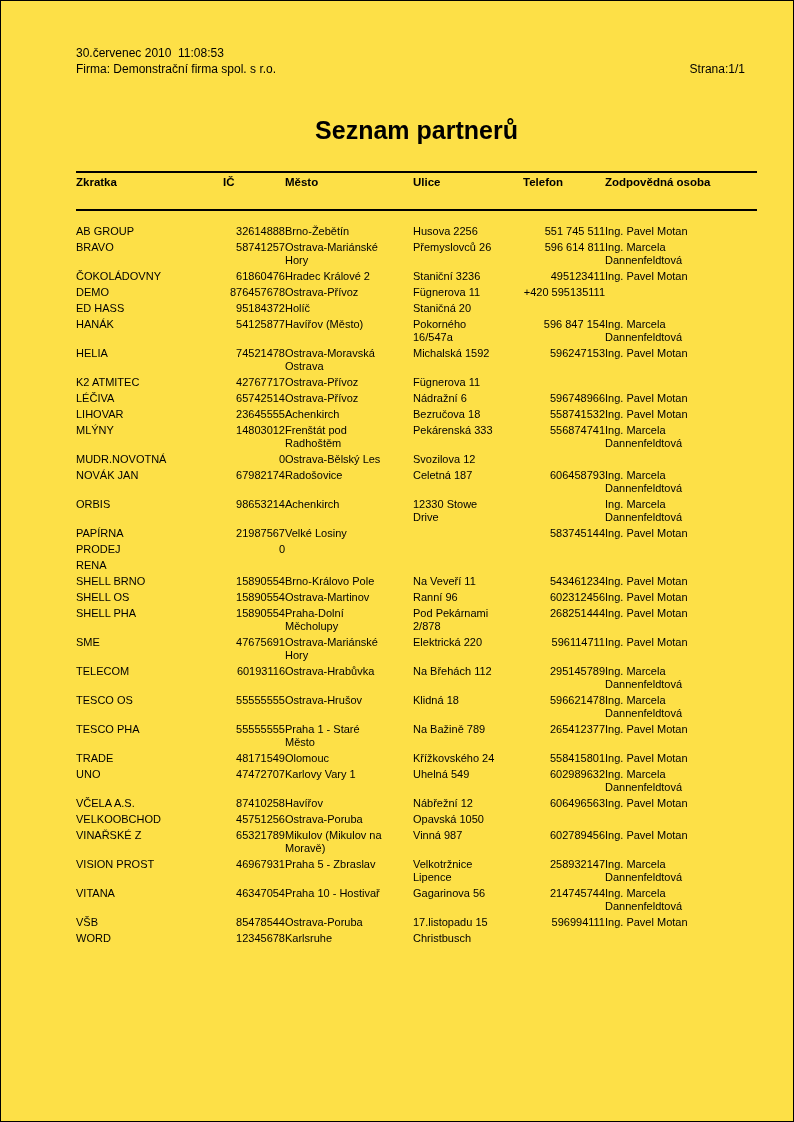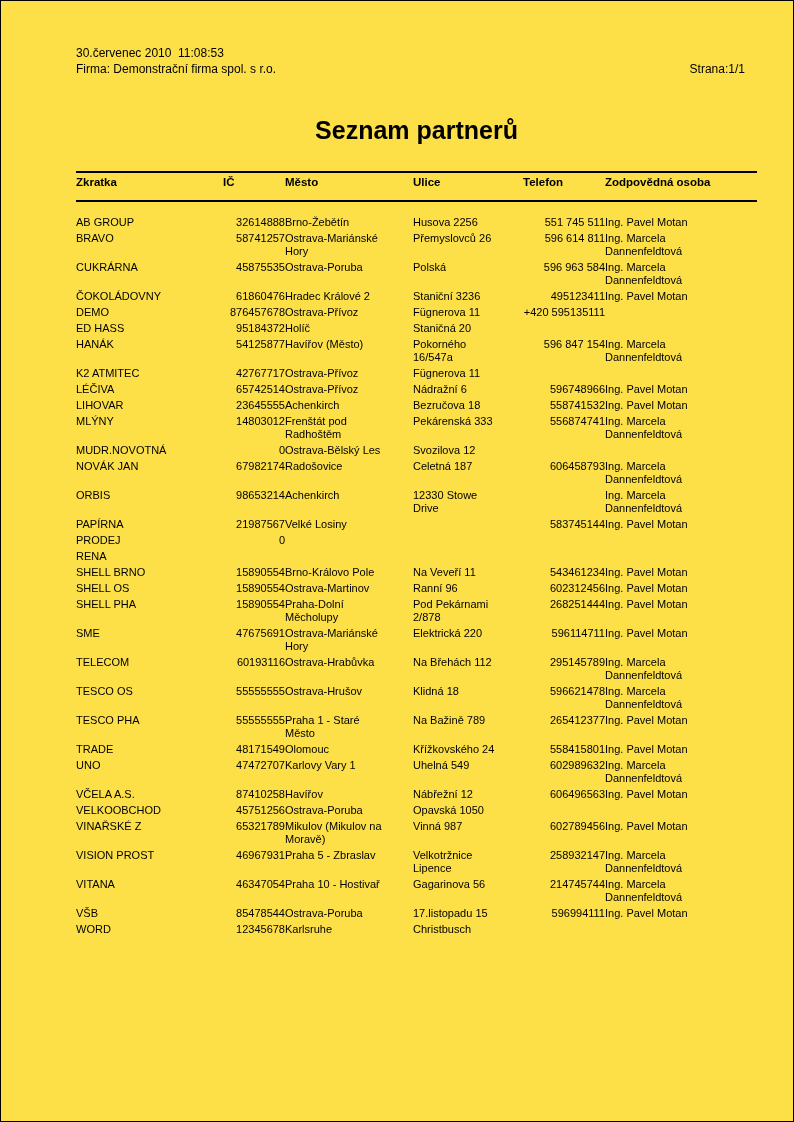--- a/index.html
+++ b/index.html
@@ -40,21 +40,21 @@
     border-collapse: collapse;
     table-layout: fixed;
     font-size: 11px;
     line-height: 13px;
     border-top: 2px solid #000;
   }
   table.partners thead th {
     font-size: 11.5px;
     font-weight: bold;
     text-align: left;
-    padding: 3px 0 11px 0;
+    padding: 3px 0 20px 0;
     border-bottom: 2px solid #000;
     white-space: pre;
     overflow: visible;
   }
   table.partners td {
     vertical-align: top;
     padding: 0 0 3px 0;
     white-space: pre-line;
     overflow: visible;
   }
@@ -113,29 +113,20 @@
     <td class="col-zkratka">BRAVO</td>
     <td class="col-ic">58741257</td>
     <td class="col-mesto">Ostrava-Mariánské
 Hory</td>
     <td class="col-ulice">Přemyslovců 26</td>
     <td class="col-tel">596 614 811</td>
     <td class="col-osoba">Ing. Marcela
 Dannenfeldtová</td>
   </tr>
         <tr>
-    <td class="col-zkratka">CUKRÁRNA</td>
-    <td class="col-ic">45875535</td>
-    <td class="col-mesto">Ostrava-Poruba</td>
-    <td class="col-ulice">Polská</td>
-    <td class="col-tel">596 963 584</td>
-    <td class="col-osoba">Ing. Marcela
-Dannenfeldtová</td>
-  </tr>
-        <tr>
     <td class="col-zkratka">ČOKOLÁDOVNY</td>
     <td class="col-ic">61860476</td>
     <td class="col-mesto">Hradec Králové 2</td>
     <td class="col-ulice">Staniční 3236</td>
     <td class="col-tel">495123411</td>
     <td class="col-osoba">Ing. Pavel Motan</td>
   </tr>
         <tr>
     <td class="col-zkratka">DEMO</td>
     <td class="col-ic">876457678</td>
@@ -154,20 +145,29 @@
   </tr>
         <tr>
     <td class="col-zkratka">HANÁK</td>
     <td class="col-ic">54125877</td>
     <td class="col-mesto">Havířov (Město)</td>
     <td class="col-ulice">Pokorného
 16/547a</td>
     <td class="col-tel">596 847 154</td>
     <td class="col-osoba">Ing. Marcela
 Dannenfeldtová</td>
+  </tr>
+        <tr>
+    <td class="col-zkratka">HELIA</td>
+    <td class="col-ic">74521478</td>
+    <td class="col-mesto">Ostrava-Moravská
+Ostrava</td>
+    <td class="col-ulice">Michalská 1592</td>
+    <td class="col-tel">596247153</td>
+    <td class="col-osoba">Ing. Pavel Motan</td>
   </tr>
         <tr>
     <td class="col-zkratka">K2 ATMITEC</td>
     <td class="col-ic">42767717</td>
     <td class="col-mesto">Ostrava-Přívoz</td>
     <td class="col-ulice">Fügnerova 11</td>
     <td class="col-tel"></td>
     <td class="col-osoba"></td>
   </tr>
         <tr>

